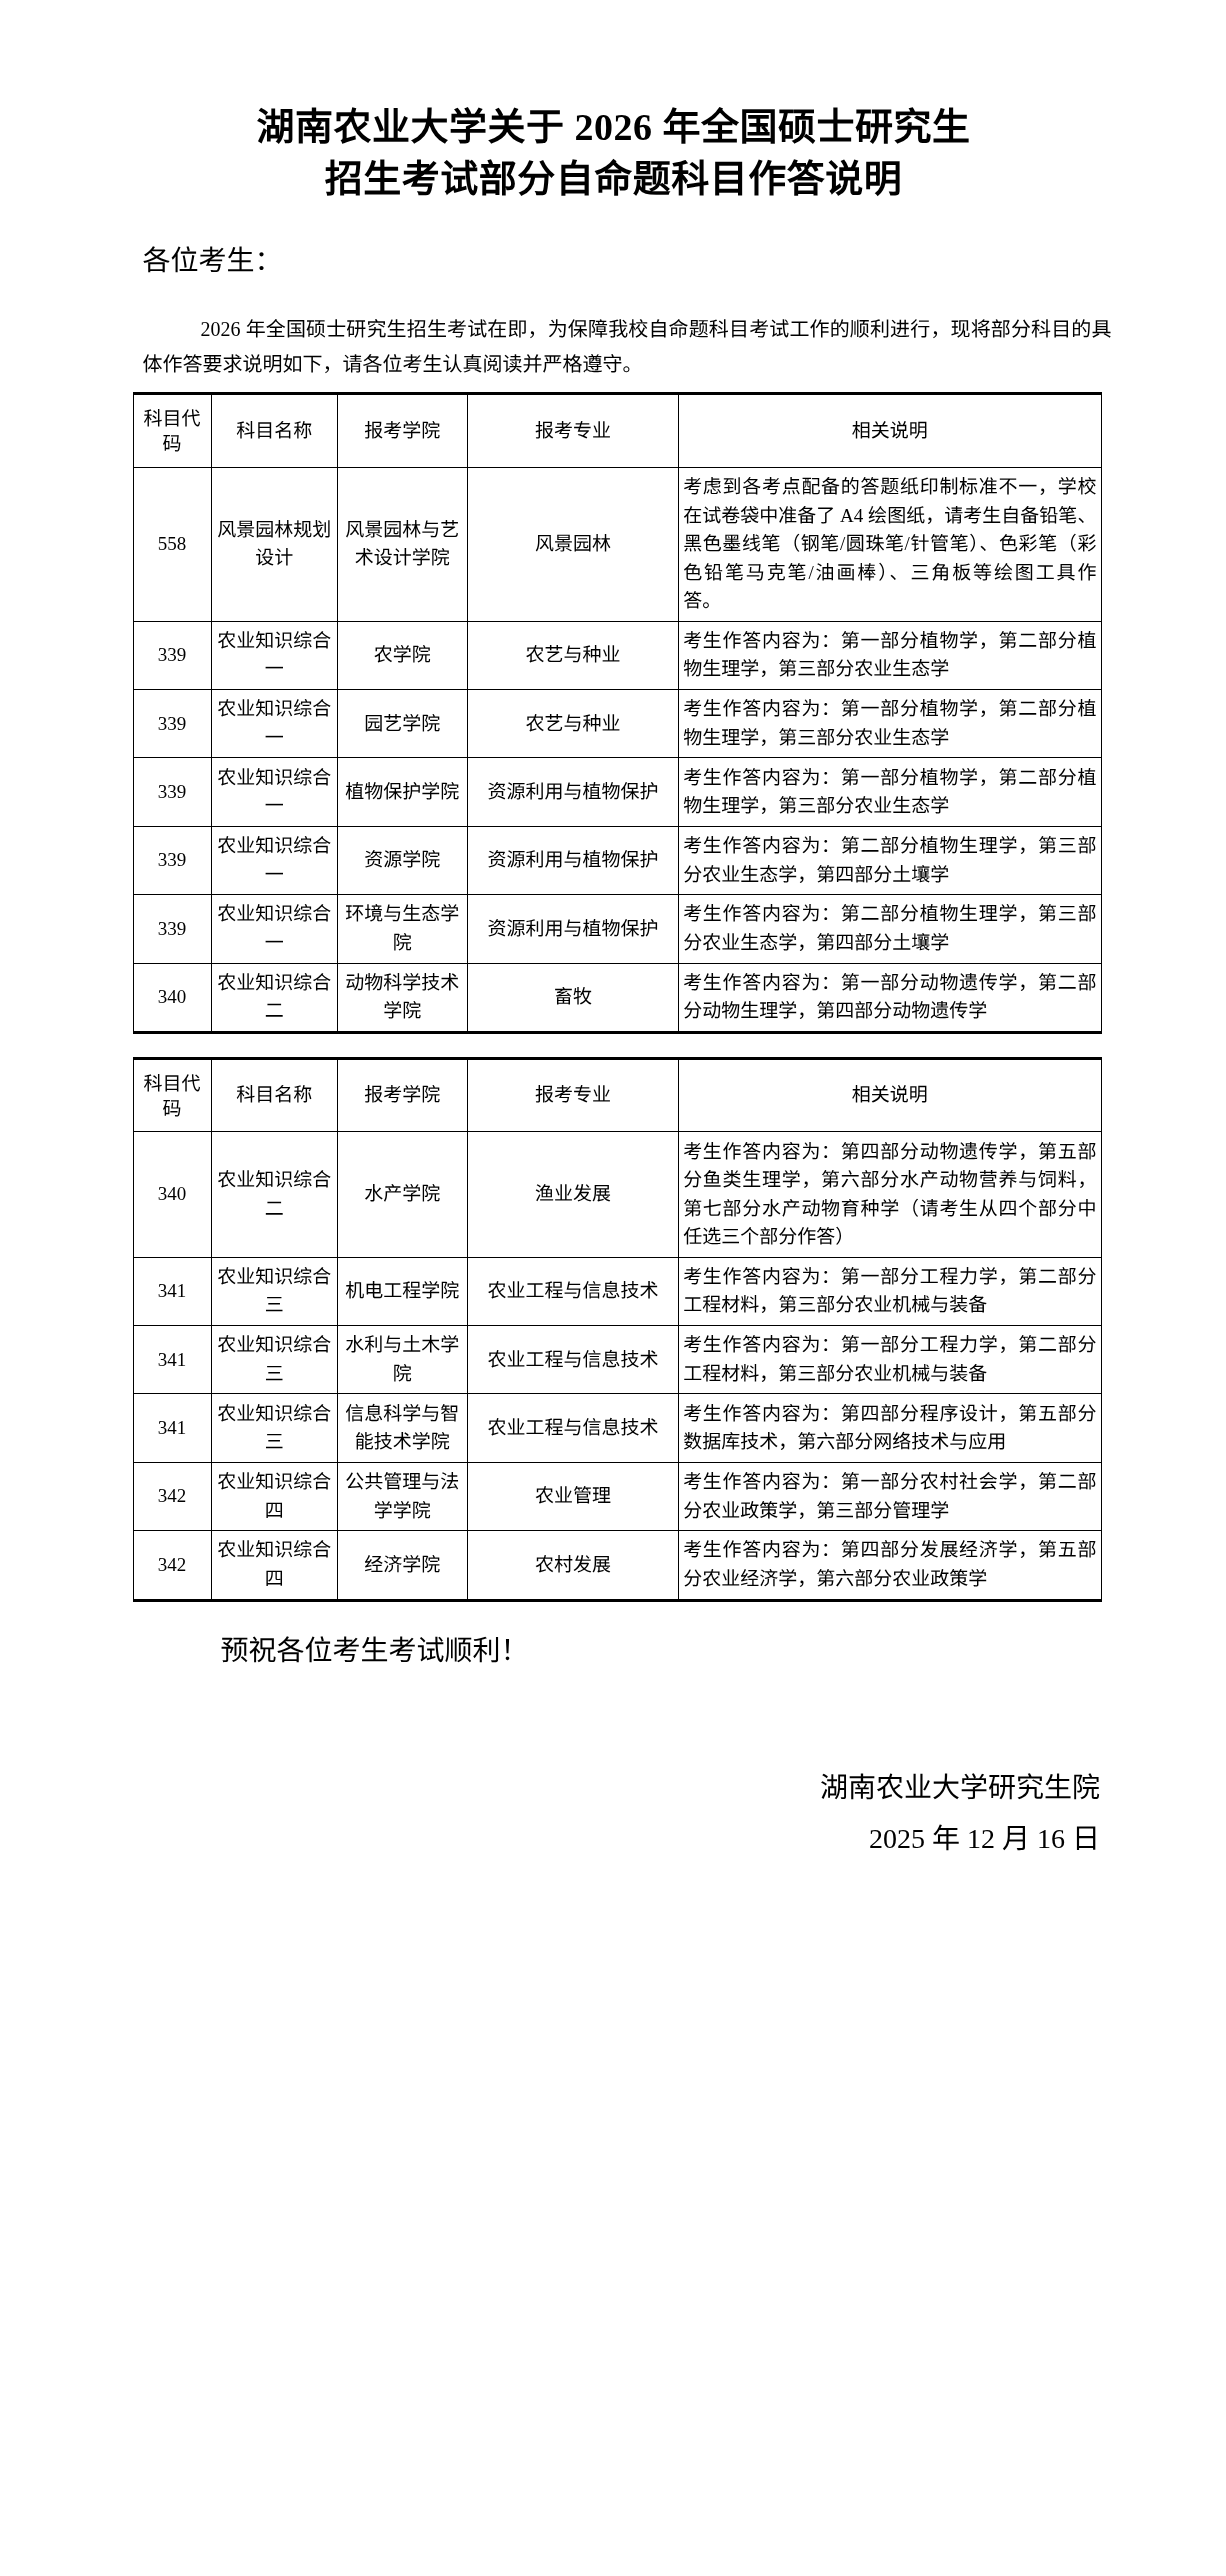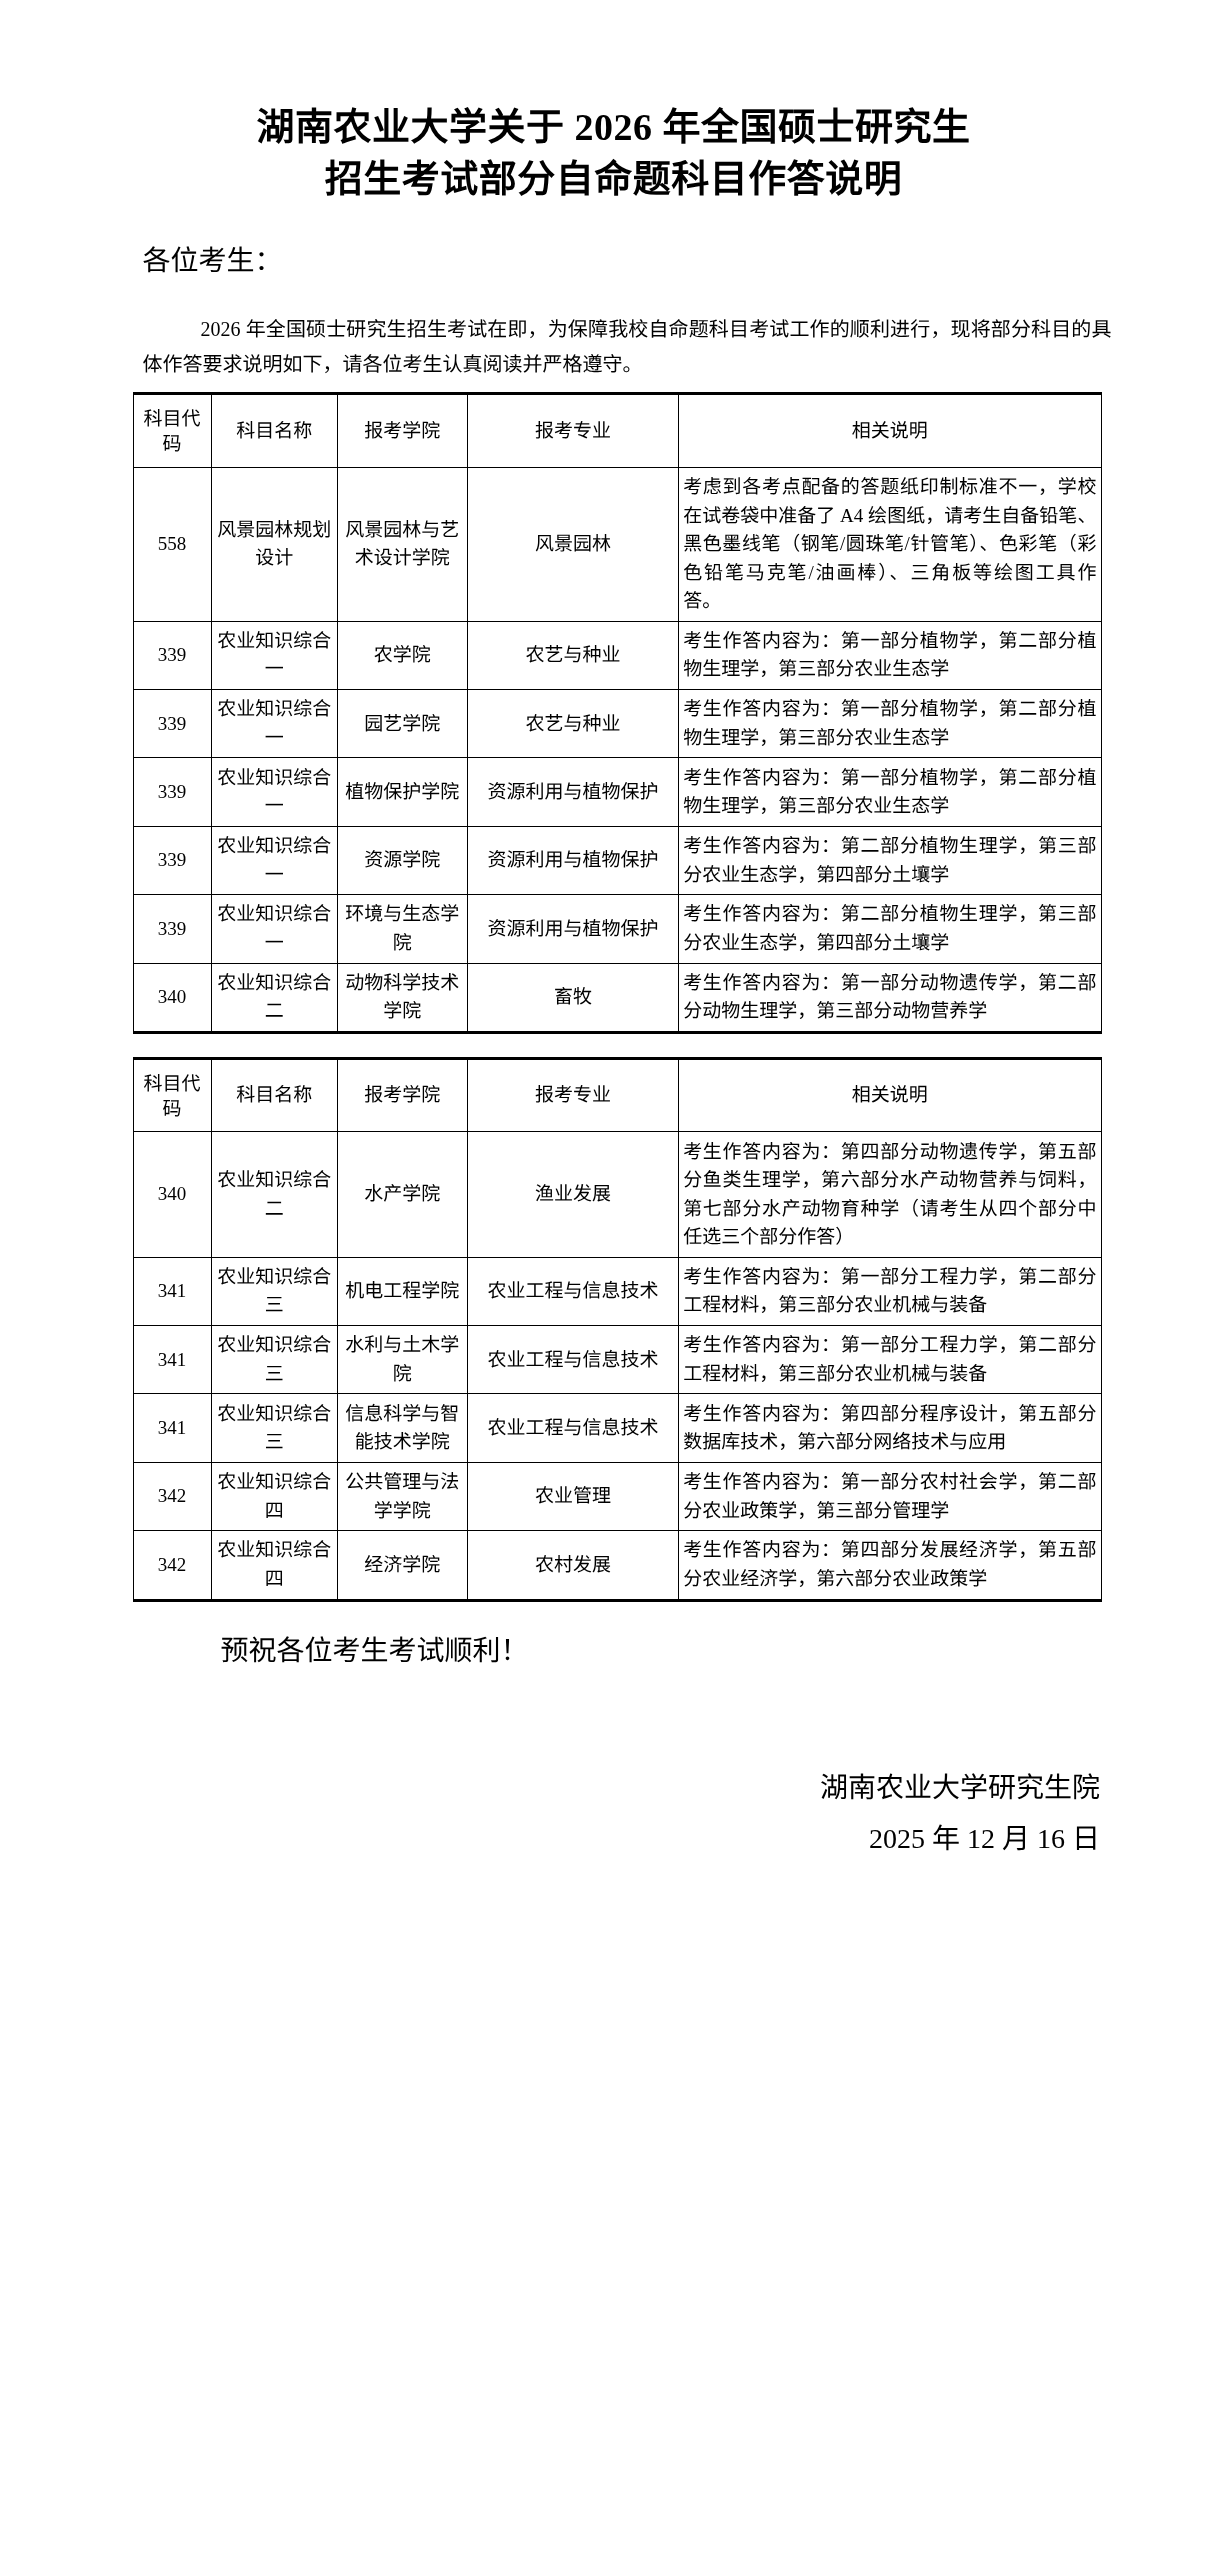--- a/index.html
+++ b/index.html
@@ -203,21 +203,21 @@
           <td class="c-name cellcenter">农业知识综合一</td>
           <td class="c-college cellcenter">环境与生态学院</td>
           <td class="c-major cellcenter">资源利用与植物保护</td>
           <td class="c-note note-cell">考生作答内容为：第二部分植物生理学，第三部分农业生态学，第四部分土壤学</td>
         </tr>
         <tr class="last-row">
           <td class="c-code cellcenter">340</td>
           <td class="c-name cellcenter">农业知识综合二</td>
           <td class="c-college cellcenter">动物科学技术学院</td>
           <td class="c-major cellcenter">畜牧</td>
-          <td class="c-note note-cell">考生作答内容为：第一部分动物遗传学，第二部分动物生理学，第三部分动物营养学</td>
+          <td class="c-note note-cell">考生作答内容为：第一部分动物遗传学，第二部分动物生理学，第四部分动物遗传学</td>
         </tr>
       </tbody>
     </table>
   </div>
 
   <div class="spacer-between-tables"></div>
 
   <div class="tbl-wrap">
     <table class="subject-table second">
       <colgroup>

